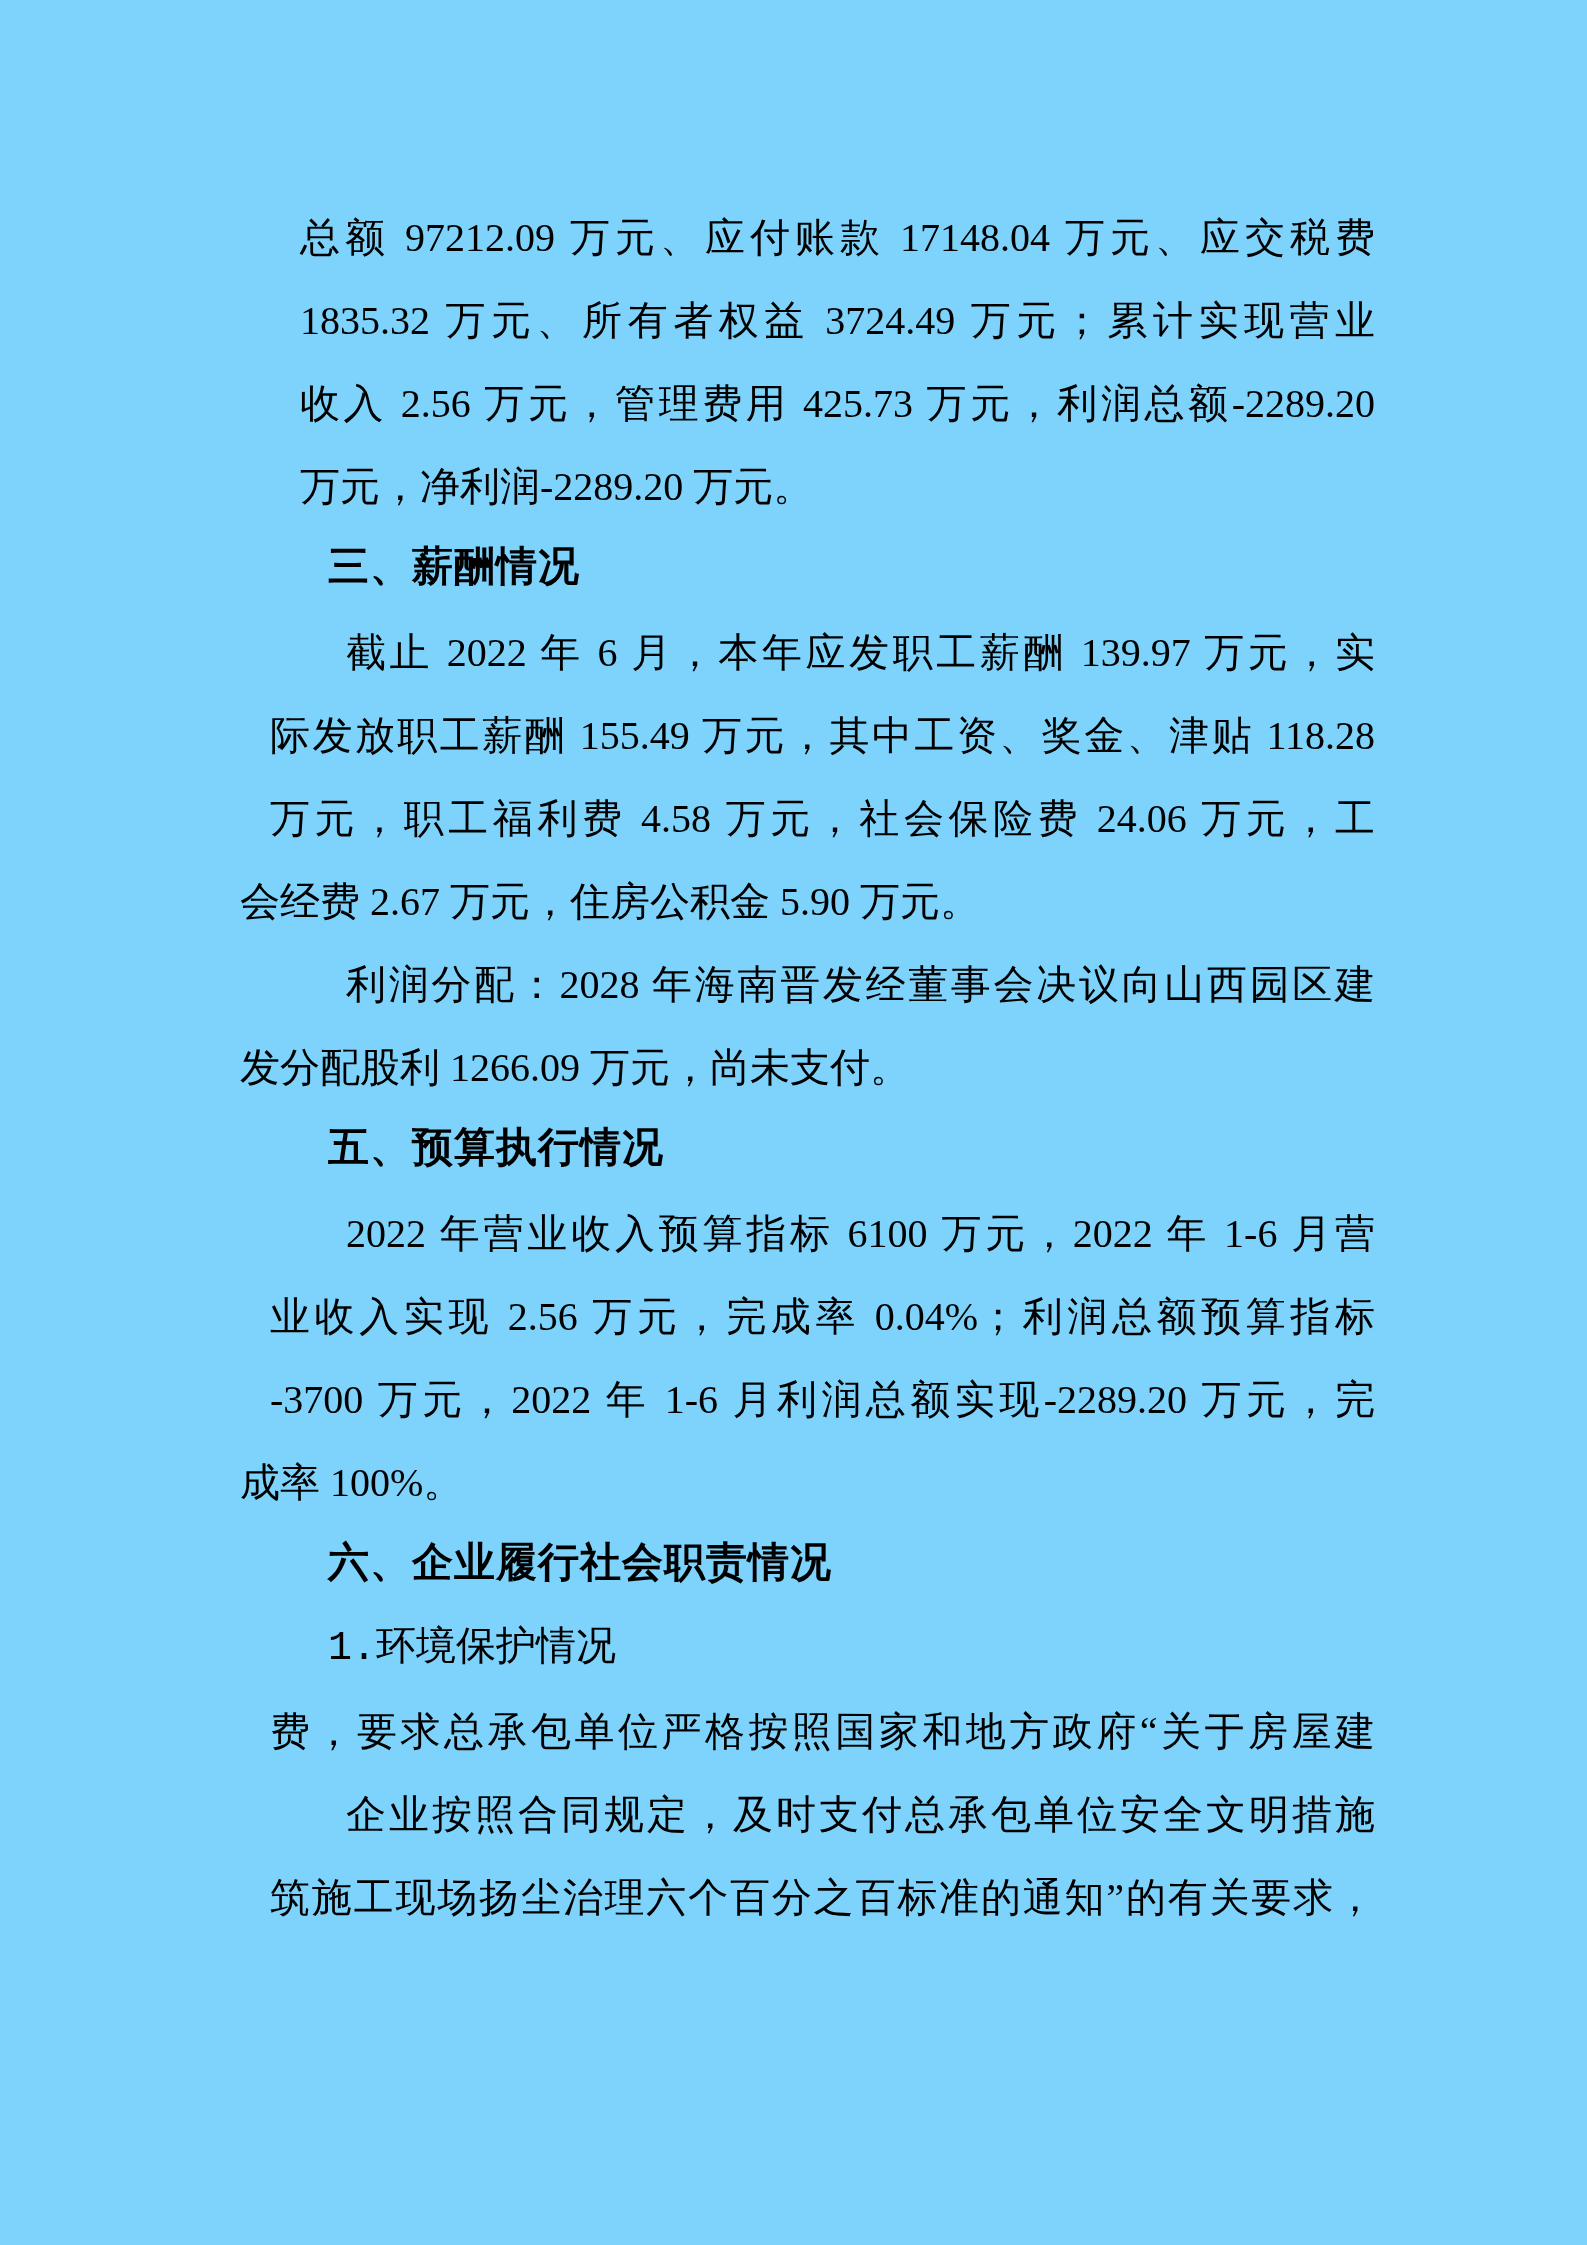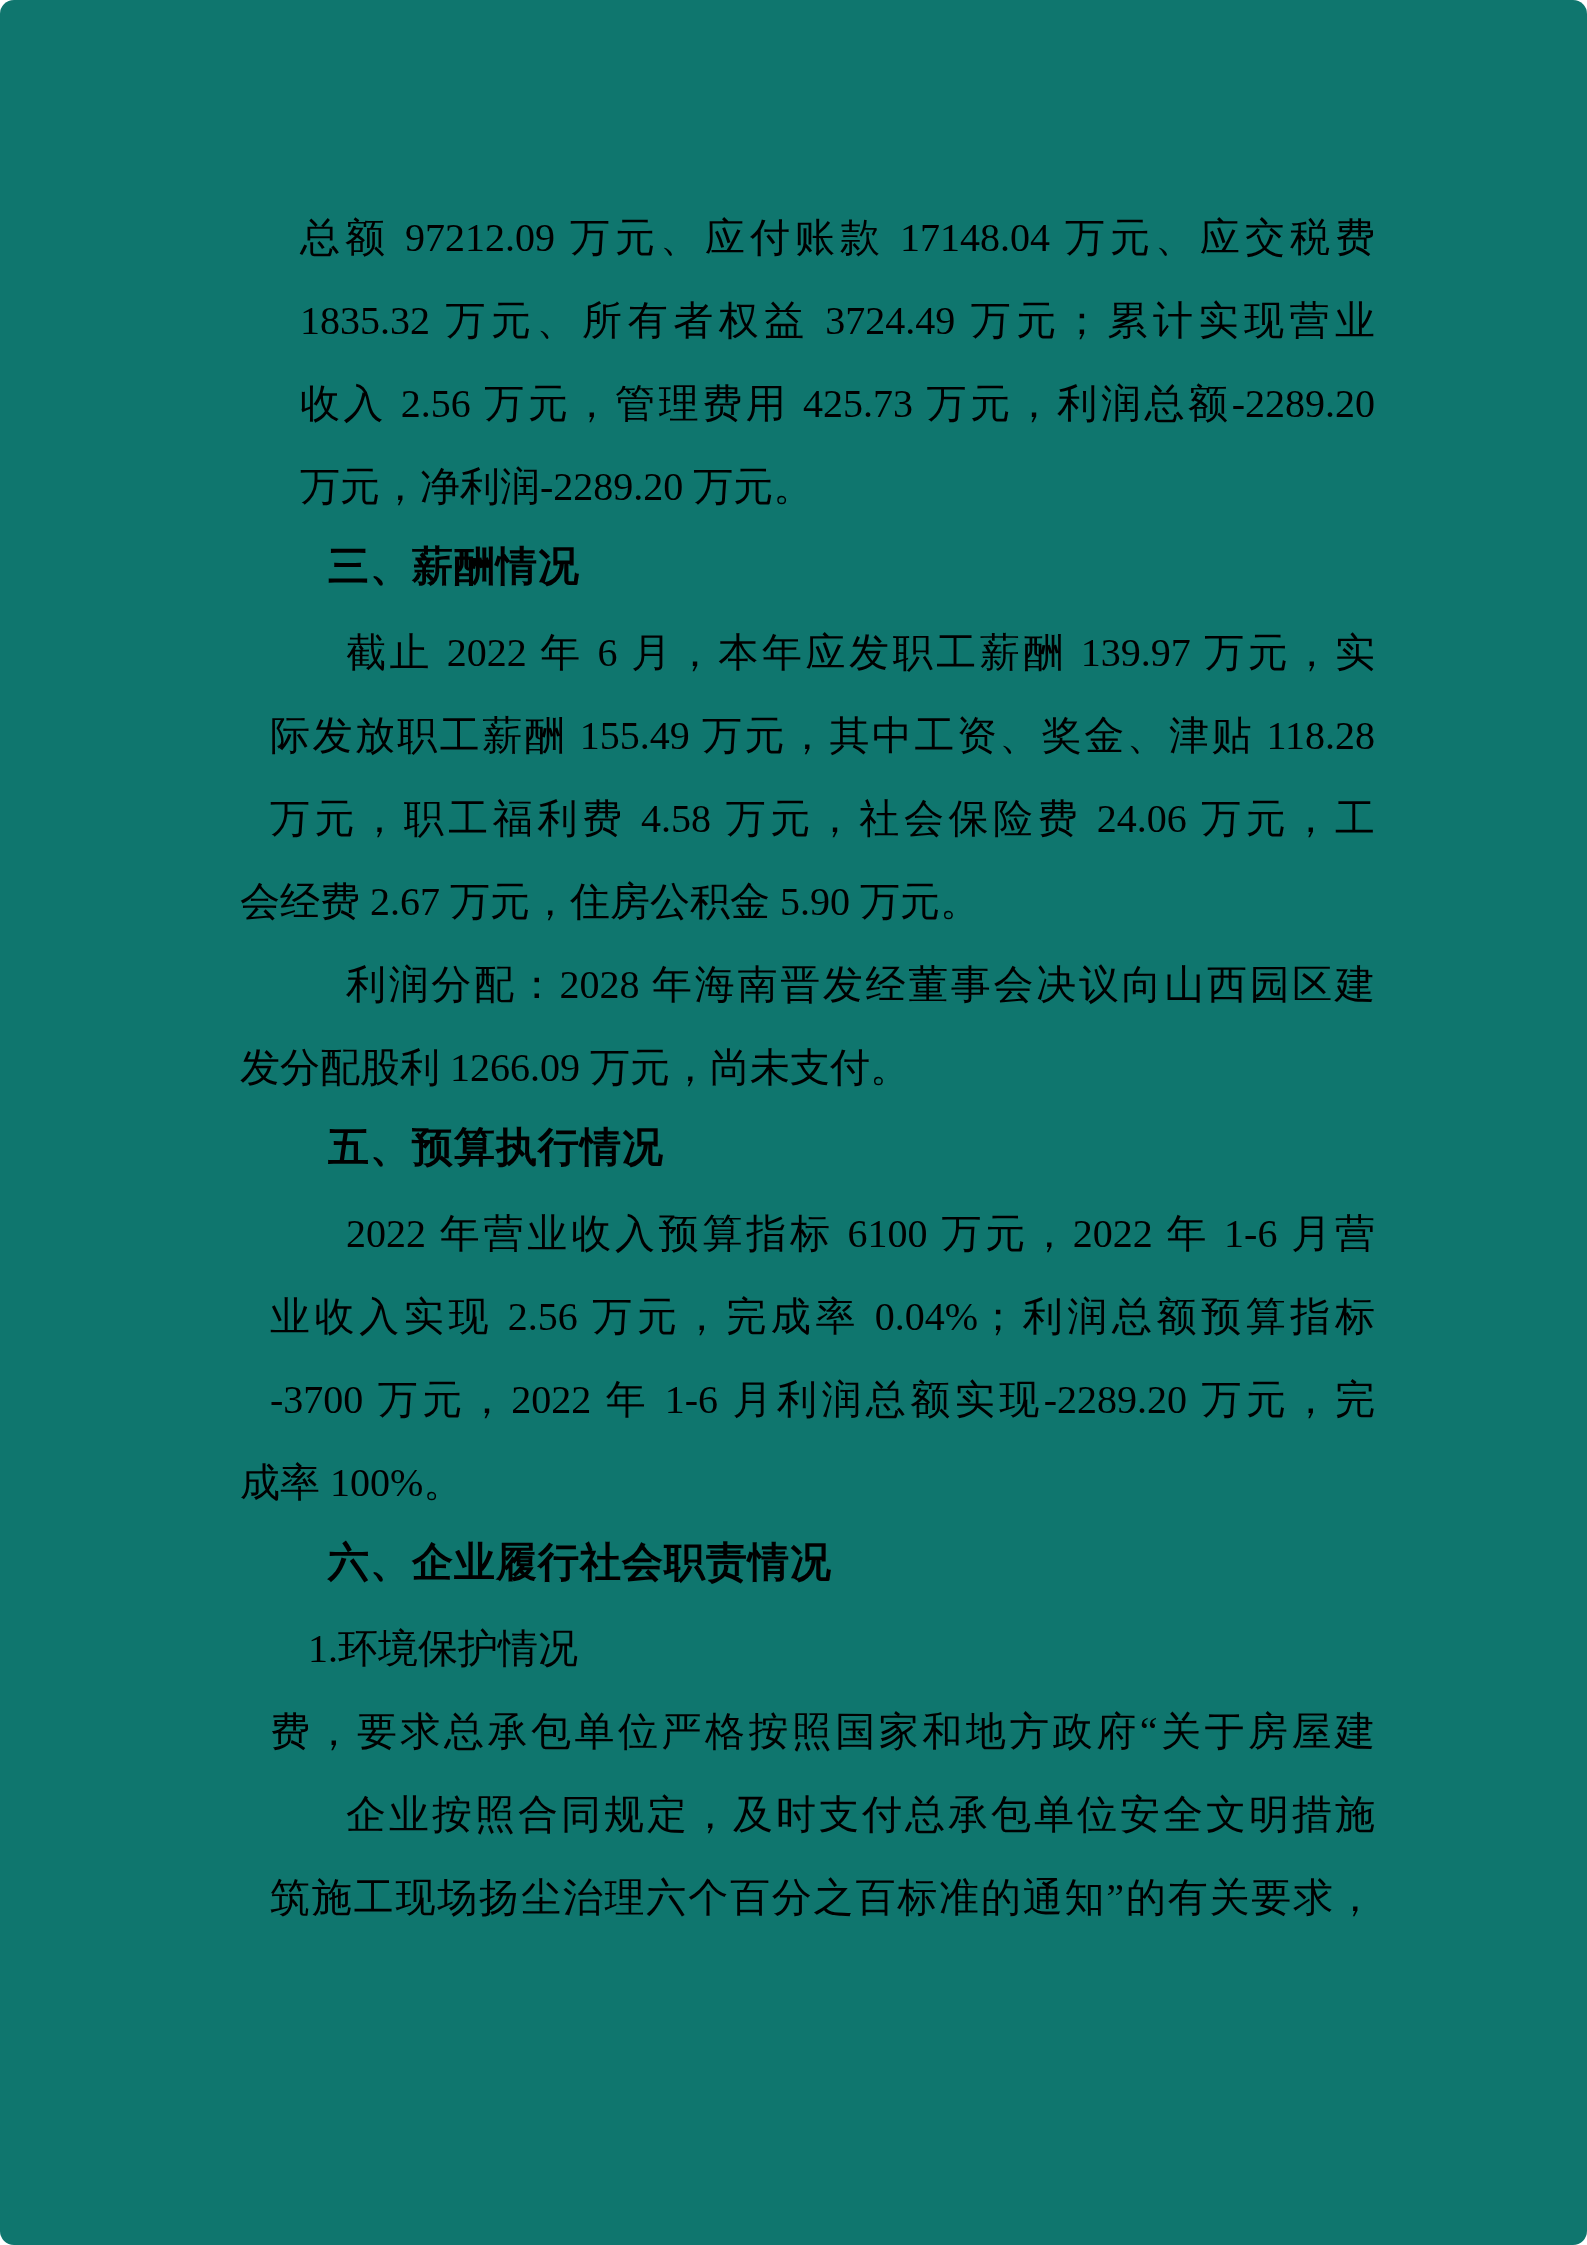--- a/index.html
+++ b/index.html
@@ -4,24 +4,23 @@
 <style>
   html, body {
     margin: 0;
     padding: 0;
     background: #ffffff;
   }
   .page {
     position: relative;
     width: 1587px;
     height: 2245px;
-    background: #0f766e;
+    background: #7dd3fc;
     overflow: hidden;
     color: #000000;
-    border-radius: 14px;
   }
   .doc-content {
     position: absolute;
     left: 240px;
     top: 196px;
     width: 1135px;
     font-family: "Liberation Serif", "DejaVu Serif", serif;
     font-size: 40px;
     line-height: 83px;
     color: #000000;
@@ -52,23 +51,23 @@
     margin-left: 88px;
     height: 83px;
     font-family: Liberation Mono, monospace;
     font-weight: 700;
     font-size: 41px;
     line-height: 83px;
     text-align: left;
     letter-spacing: 1px;
   }
   .subheading {
-    margin-left: 68px;
+    margin-left: 88px;
     height: 83px;
-    font-family: Liberation Serif, serif;
+    font-family: Liberation Mono, monospace;
     font-weight: 400;
     font-size: 40px;
     line-height: 83px;
     text-align: left;
   }
 </style>
 </head>
 <body>
 
 <div class="page">

